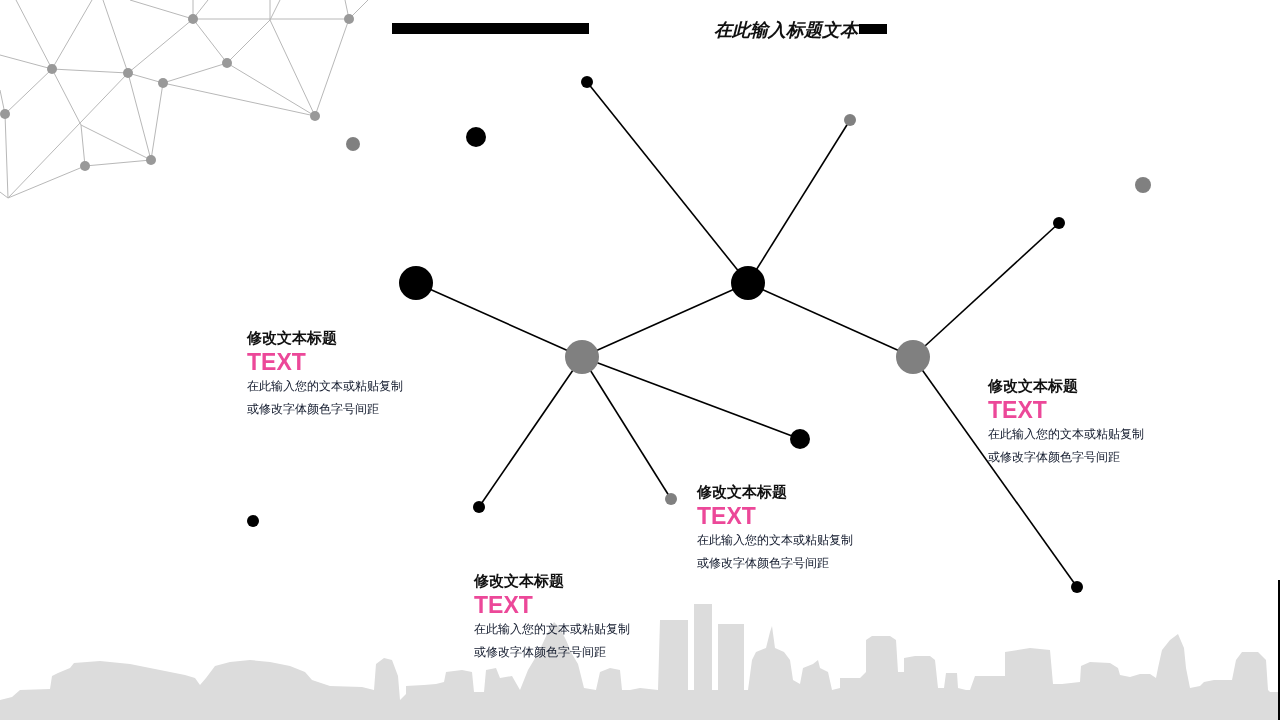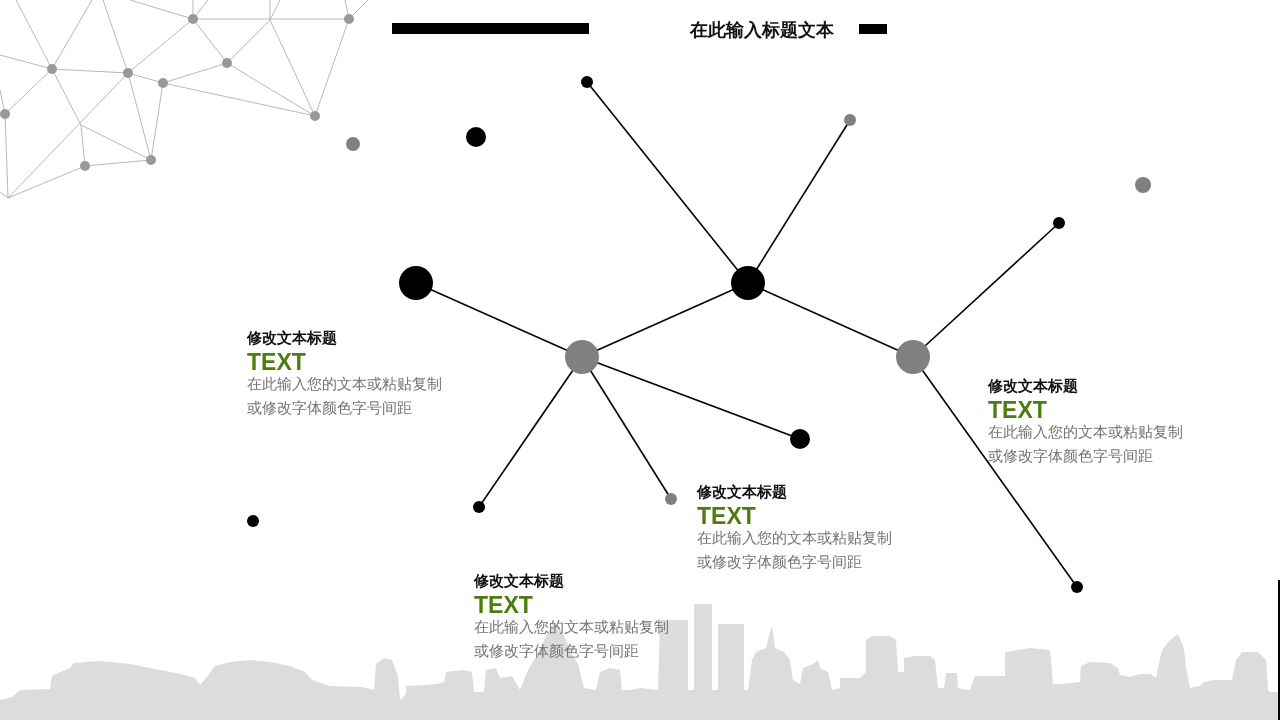--- a/index.html
+++ b/index.html
@@ -5,29 +5,29 @@
   html, body { margin: 0; padding: 0; }
   body {
     width: 1280px; height: 720px; overflow: hidden; position: relative;
     background: #ffffff;
     font-family: "DejaVu Sans", "Liberation Sans", sans-serif;
   }
   .layer { position: absolute; left: 0; top: 0; width: 1280px; height: 720px; }
   .title-bar-left { position: absolute; left: 392px; top: 23px; width: 197px; height: 11px; background: #000; }
   .title-bar-right { position: absolute; left: 859px; top: 24px; width: 28px; height: 10px; background: #000; }
   .page-title {
-    position: absolute; left: 690px; top: 18px; width: 168px; text-align: left;
-    font-size: 18px; font-weight: bold; color: #111; letter-spacing: 0px;
+    position: absolute; left: 690px; top: 18px; width: 168px; text-align: right;
+    font-size: 18px; font-weight: bold; color: #111; letter-spacing: 0px; font-style: italic;
   }
   .text-block {
     position: absolute; width: 230px; text-align: left; color: #111;
   }
   .text-block .tb-heading { font-size: 15px; font-weight: bold; line-height: 20px; }
-  .text-block .tb-big { font-size: 23px; font-weight: bold; line-height: 28px; font-family: "Liberation Sans", sans-serif; color: #4d7c0f; }
-  .text-block .tb-line { font-size: 15px; line-height: 27px; color: #737373; font-family: Liberation Mono, monospace; }
+  .text-block .tb-big { font-size: 23px; font-weight: bold; line-height: 28px; font-family: "Liberation Sans", sans-serif; color: #ec4899; }
+  .text-block .tb-line { font-size: 12px; line-height: 27px; color: #0f172a; }
   .right-edge { position: absolute; left: 1278px; top: 580px; width: 2px; height: 140px; background: #000; }
 </style>
 </head>
 <body>
 
 <svg class="layer" viewBox="0 0 1280 720" width="1280" height="720">
   <g stroke="#b8b8b8" stroke-width="1" fill="none">
     <line x1="0" y1="55" x2="52" y2="69"></line>
     <line x1="16" y1="0" x2="52" y2="69"></line>
     <line x1="92" y1="0" x2="52" y2="69"></line>

